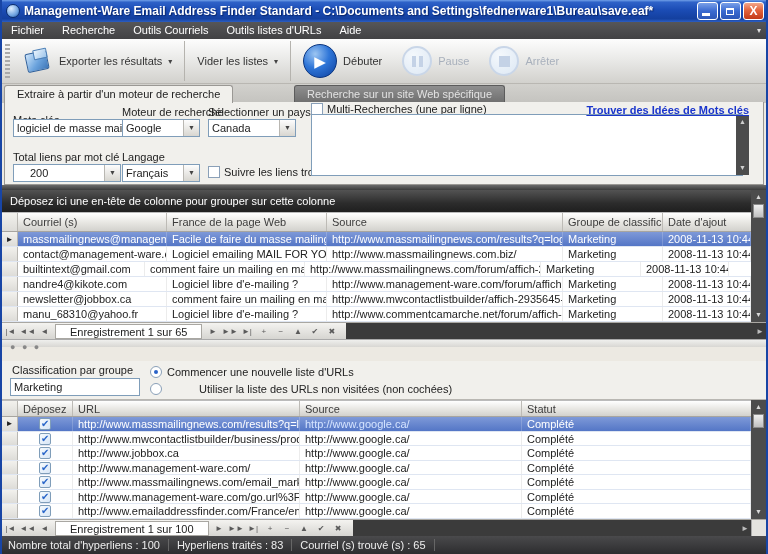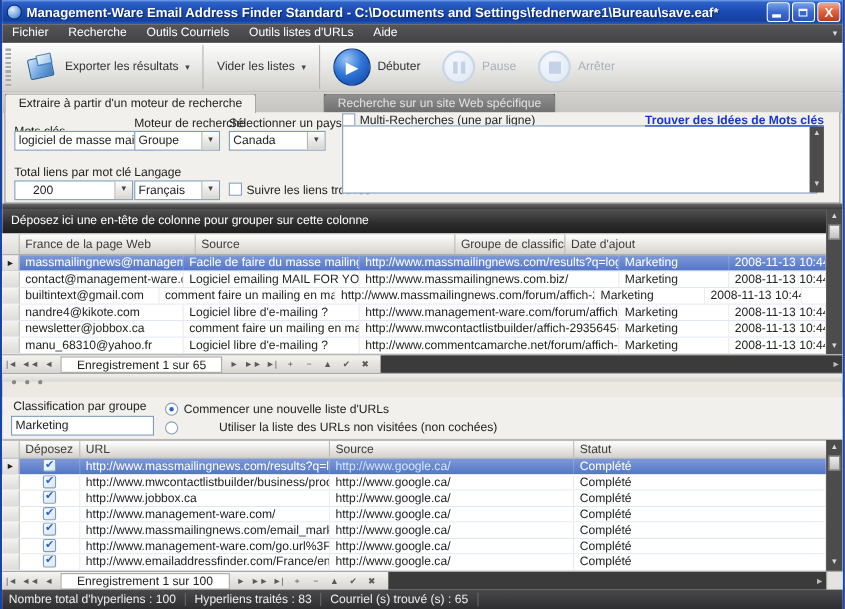--- a/index.html
+++ b/index.html
@@ -188,21 +188,21 @@
   <div class="tabrow">
     <div class="tab active">Extraire à partir d'un moteur de recherche</div>
     <div class="tab inactive">Recherche sur un site Web spécifique</div>
   </div>
 
   <div class="searchpanel">
     <div class="fld-label" style="left:8px;top:12px;">Mots clés</div>
     <div class="tbox" style="left:8px;top:17px;width:128px;">logiciel de masse mailing</div>
 
     <div class="fld-label" style="left:117px;top:4px;">Moteur de recherche</div>
-    <div class="combo" style="left:117px;top:17px;width:78px;"><span>Groupe</span><span class="cbtn">▼</span></div>
+    <div class="combo" style="left:117px;top:17px;width:78px;"><span>Google</span><span class="cbtn">▼</span></div>
 
     <div class="fld-label" style="left:203px;top:4px;">Sélectionner un pays</div>
     <div class="combo" style="left:203px;top:17px;width:88px;"><span>Canada</span><span class="cbtn">▼</span></div>
 
     <div class="fld-label" style="left:49px;top:49px;left:8px;">Total liens par mot clé</div>
     <div class="combo" style="left:8px;top:62px;width:108px;padding-left:16px;"><span>200</span><span class="cbtn">▼</span></div>
 
     <div class="fld-label" style="left:117px;top:49px;">Langage</div>
     <div class="combo" style="left:117px;top:62px;width:78px;"><span>Français</span><span class="cbtn">▼</span></div>
 
@@ -217,20 +217,21 @@
 
     <div class="link" style="right:14px;top:2px;">Trouver des Idées de Mots clés</div>
   </div>
 
   <div class="hsplit1"></div>
 
   <div class="grid1">
     <div class="groupbar" style="width:749px;">Déposez ici une en-tête de colonne pour grouper sur cette colonne</div>
     <div class="gridhead" style="width:749px;">
       <div class="hc c-ind"></div>
+      <div class="hc" style="width:149px;">Courriel (s)</div>
       <div class="hc" style="width:160px;">France de la page Web</div>
       <div class="hc" style="width:236px;">Source</div>
       <div class="hc" style="width:100px;">Groupe de classificat...</div>
       <div class="hc" style="width:88px;border-right:none;">Date d'ajout</div>
     </div>
 
     <div class="grow sel" style="width:749px;">
       <div class="gc c-ind">►</div>
       <div class="gc" style="width:149px;">massmailingnews@management-ware....</div>
       <div class="gc" style="width:160px;">Facile de faire du masse mailing</div>

